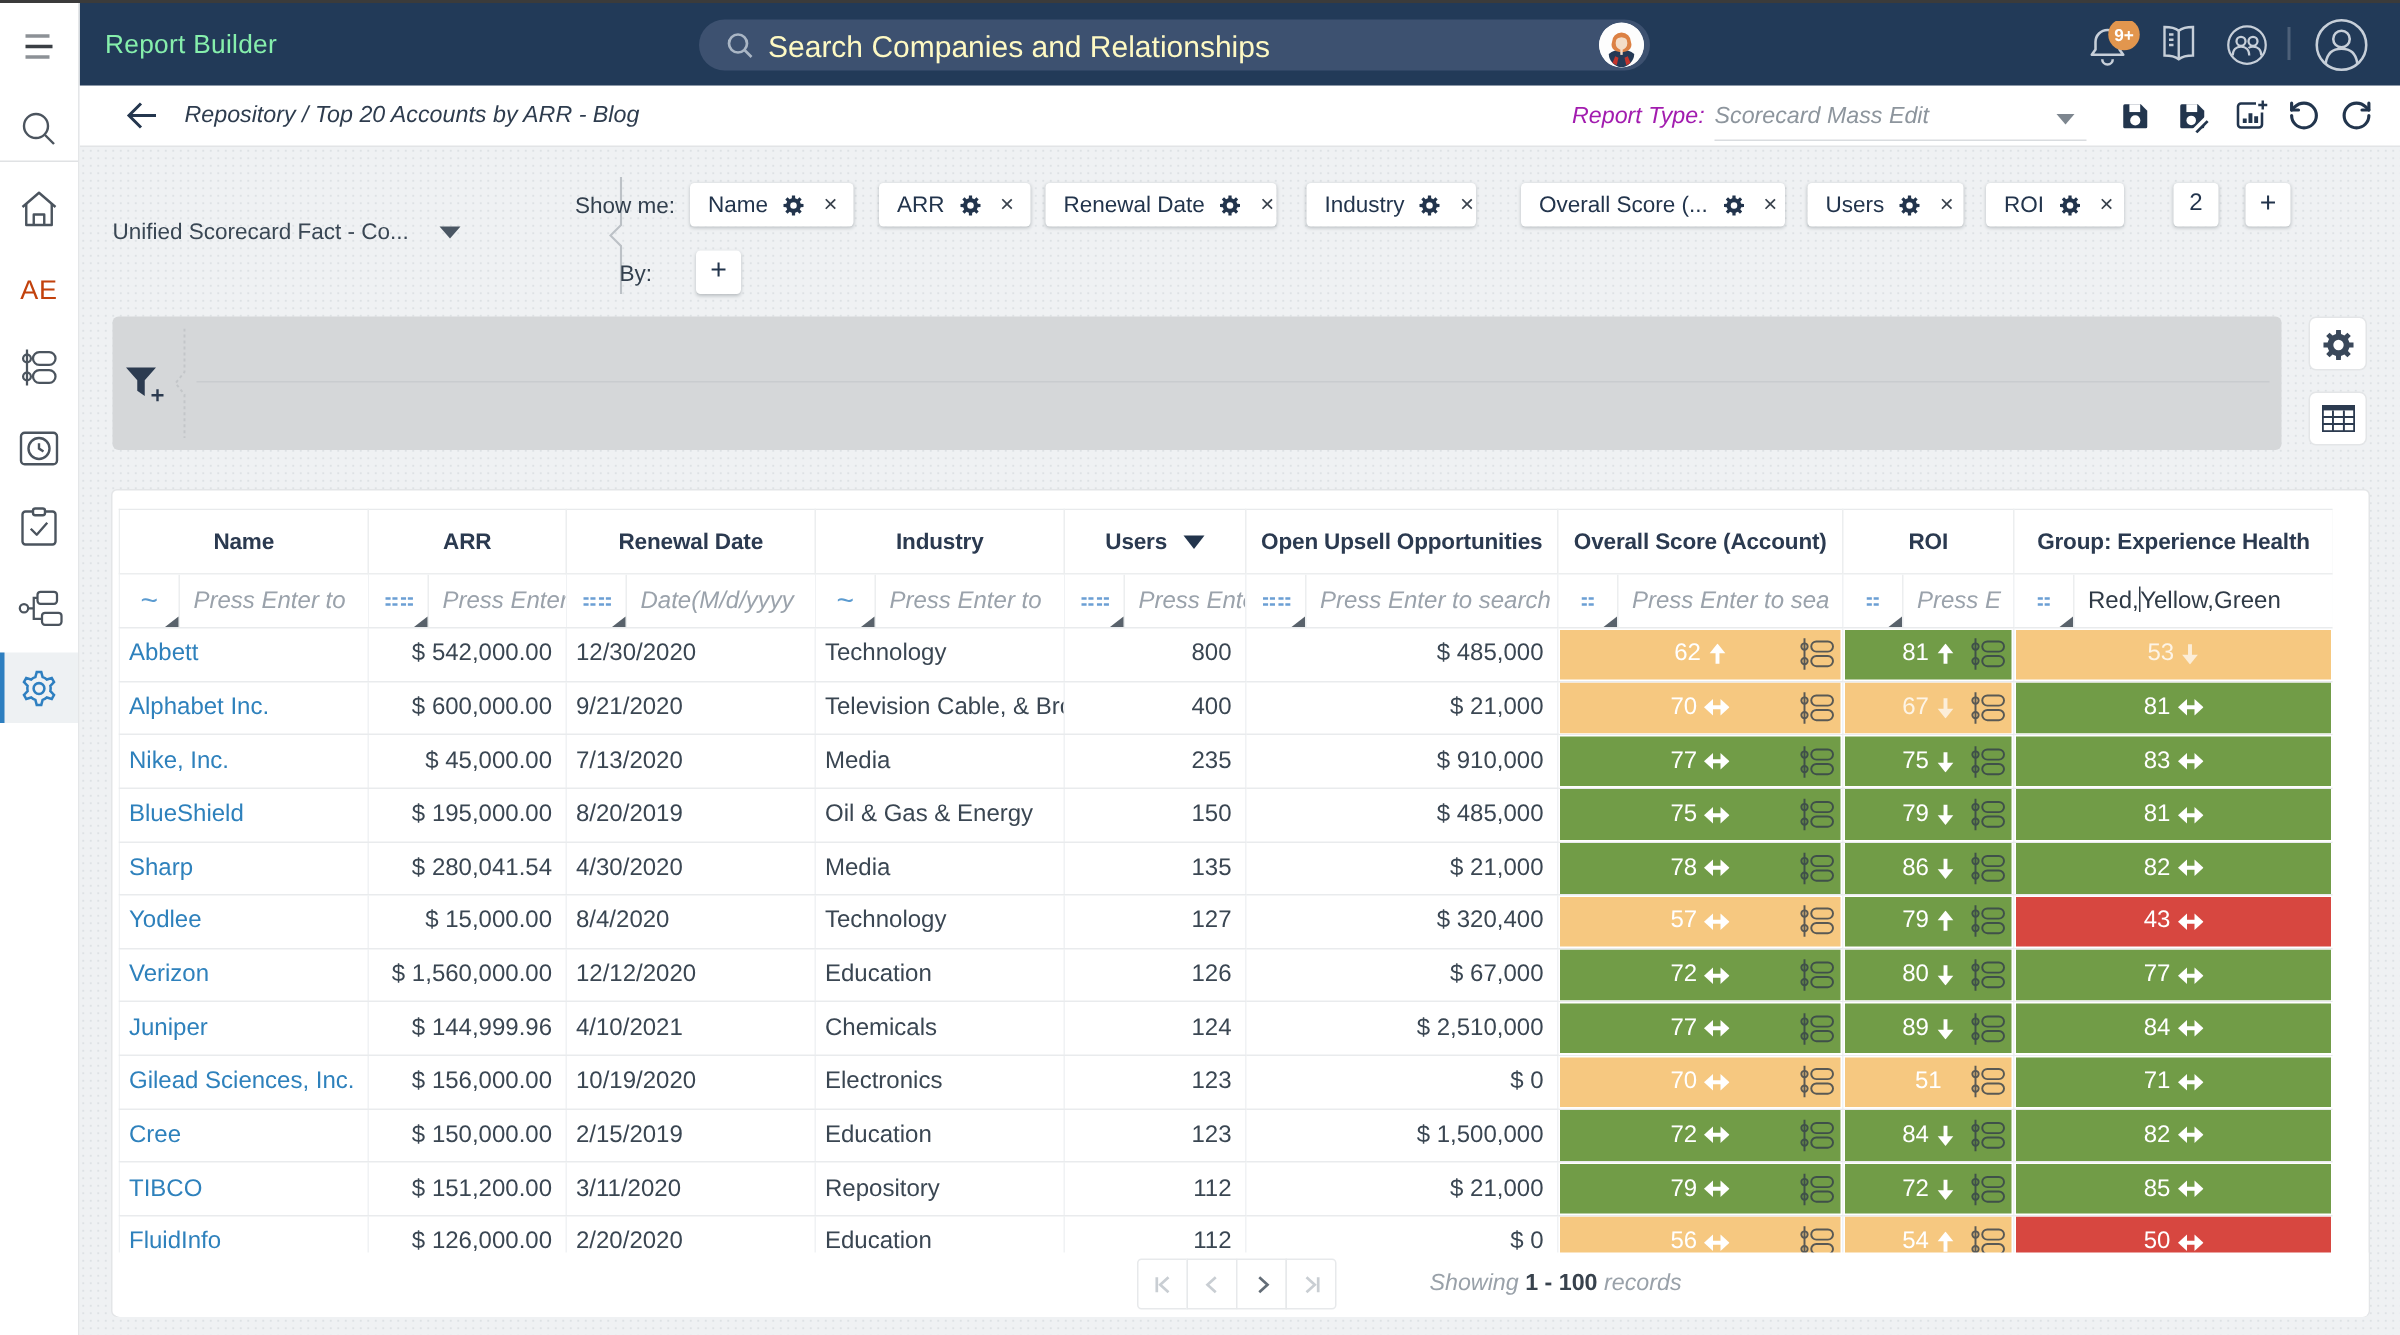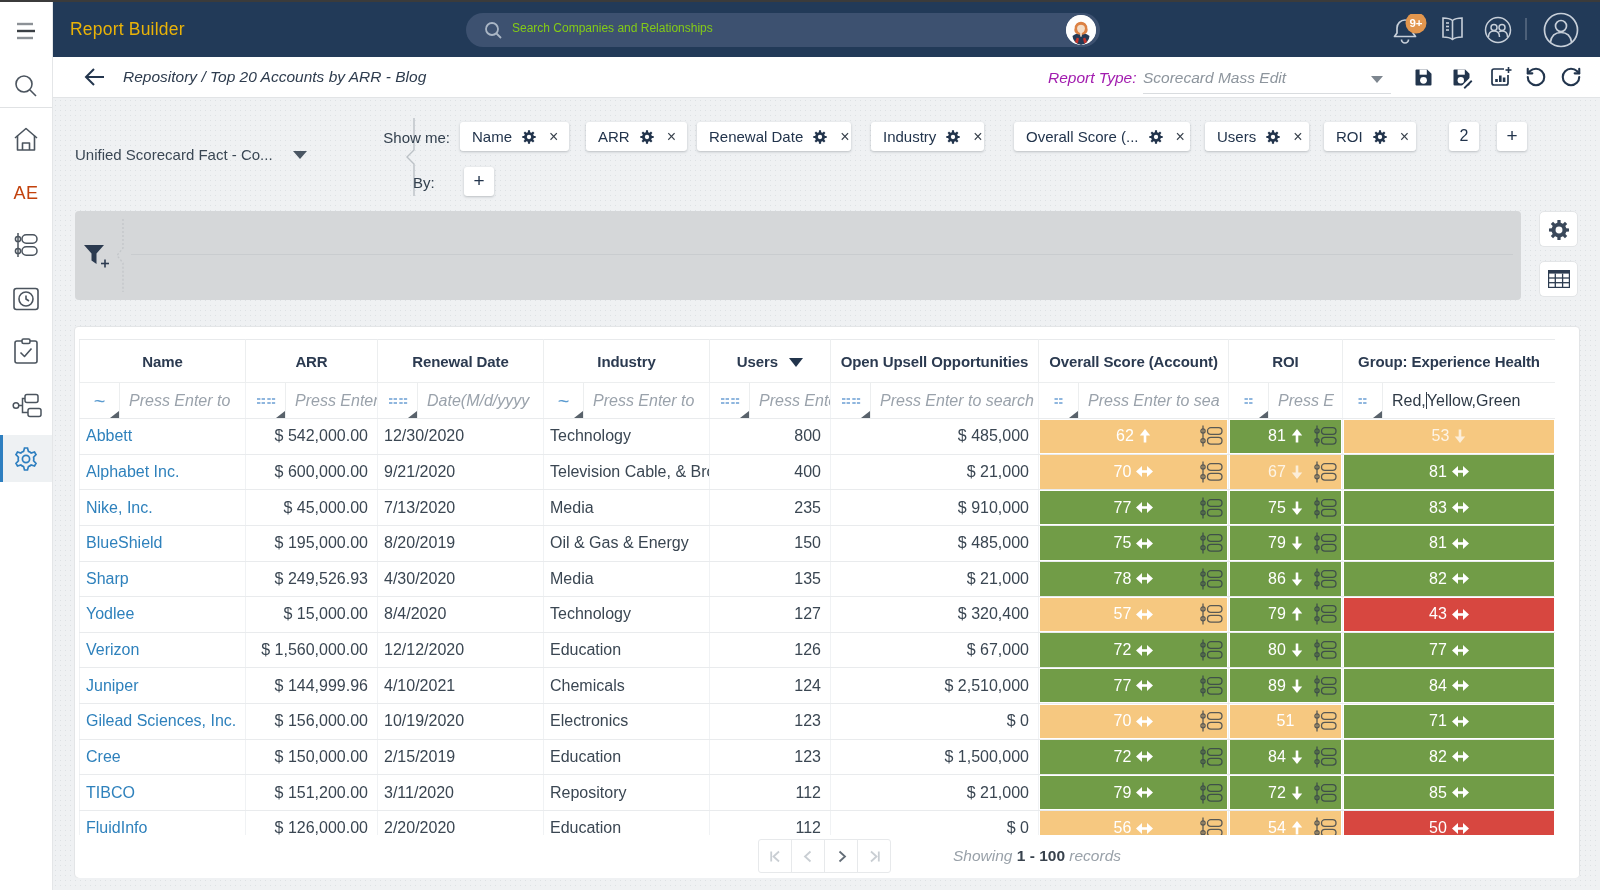--- a/index.html
+++ b/index.html
@@ -5,23 +5,23 @@
 * { margin:0; padding:0; box-sizing:border-box; }
 html,body { width:1600px; height:890px; overflow:hidden; }
 body { font-family:"Liberation Sans", sans-serif; background:#edeff1; }
 #app { position:relative; width:1600px; height:890px; overflow:hidden; }
 
 
 #topstrip { position:absolute; left:0; top:0; width:1600px; height:2px; background:#3b3b3b; z-index:30; }
 
 
 #topbar { position:absolute; left:53px; top:2px; width:1547px; height:55px; background:#223a58; z-index:20; }
-#topbar .title { position:absolute; left:17px; top:17px; font-size:17.5px; color:#eab308; letter-spacing:.2px; }
+#topbar .title { position:absolute; left:17px; top:17px; font-size:17.5px; color:#86efac; letter-spacing:.2px; }
 #searchpill { position:absolute; left:413px; top:11px; width:634px; height:34px; background:#3d5170; border-radius:17px; }
-#searchpill .ph { position:absolute; left:46px; top:8px; font-size:12px; color:#84cc16; }
+#searchpill .ph { position:absolute; left:46px; top:8px; font-size:20px; color:#fef9c3; }
 #avatarchip { position:absolute; left:600px; top:2px; width:30px; height:30px; border-radius:50%; background:#fdfdfd; overflow:hidden; }
 .nav-ic { position:absolute; top:0; }
 
 
 #sidebar { position:absolute; left:0; top:2px; width:53px; height:888px; background:#fff; border-right:1px solid #e4e6e8; z-index:25; }
 #sidebar .divider { position:absolute; left:0; top:105px; width:52px; height:1px; background:#e0e2e4; }
 #sidebar .active { position:absolute; left:0; top:433px; width:52px; height:47px; background:#eef1f3; border-left:3px solid #2e7fc0; }
 .sic { position:absolute; left:0; width:52px; text-align:center; }
 
 
@@ -591,21 +591,21 @@
                 <td class="score">
                   <div class="sc grn">81<svg class="arr" width="17" height="13" viewBox="0 0 17 13">
                       <path d="M4,6.5 H13" stroke="#fff" stroke-width="2.6"></path>
                       <polygon points="0,6.5 6,1 6,12" fill="#fff"></polygon>
                       <polygon points="17,6.5 11,1 11,12" fill="#fff"></polygon>
                     </svg></div>
                 </td>
               </tr>
 <tr>
                 <td class="name">Sharp</td>
-                <td class="num">$ 249,526.93</td>
+                <td class="num">$ 280,041.54</td>
                 <td class="txt">4/30/2020</td>
                 <td class="txt">Media</td>
                 <td class="num">135</td>
                 <td class="num">$ 21,000</td>
                 <td class="score">
                   <div class="sc grn">78<svg class="arr" width="17" height="13" viewBox="0 0 17 13">
                       <path d="M4,6.5 H13" stroke="#fff" stroke-width="2.6"></path>
                       <polygon points="0,6.5 6,1 6,12" fill="#fff"></polygon>
                       <polygon points="17,6.5 11,1 11,12" fill="#fff"></polygon>
                     </svg><svg class="mini" width="25" height="22" viewBox="0 0 25 22" fill="none" stroke="#333e4a" stroke-width="1.3" opacity="0.8">

